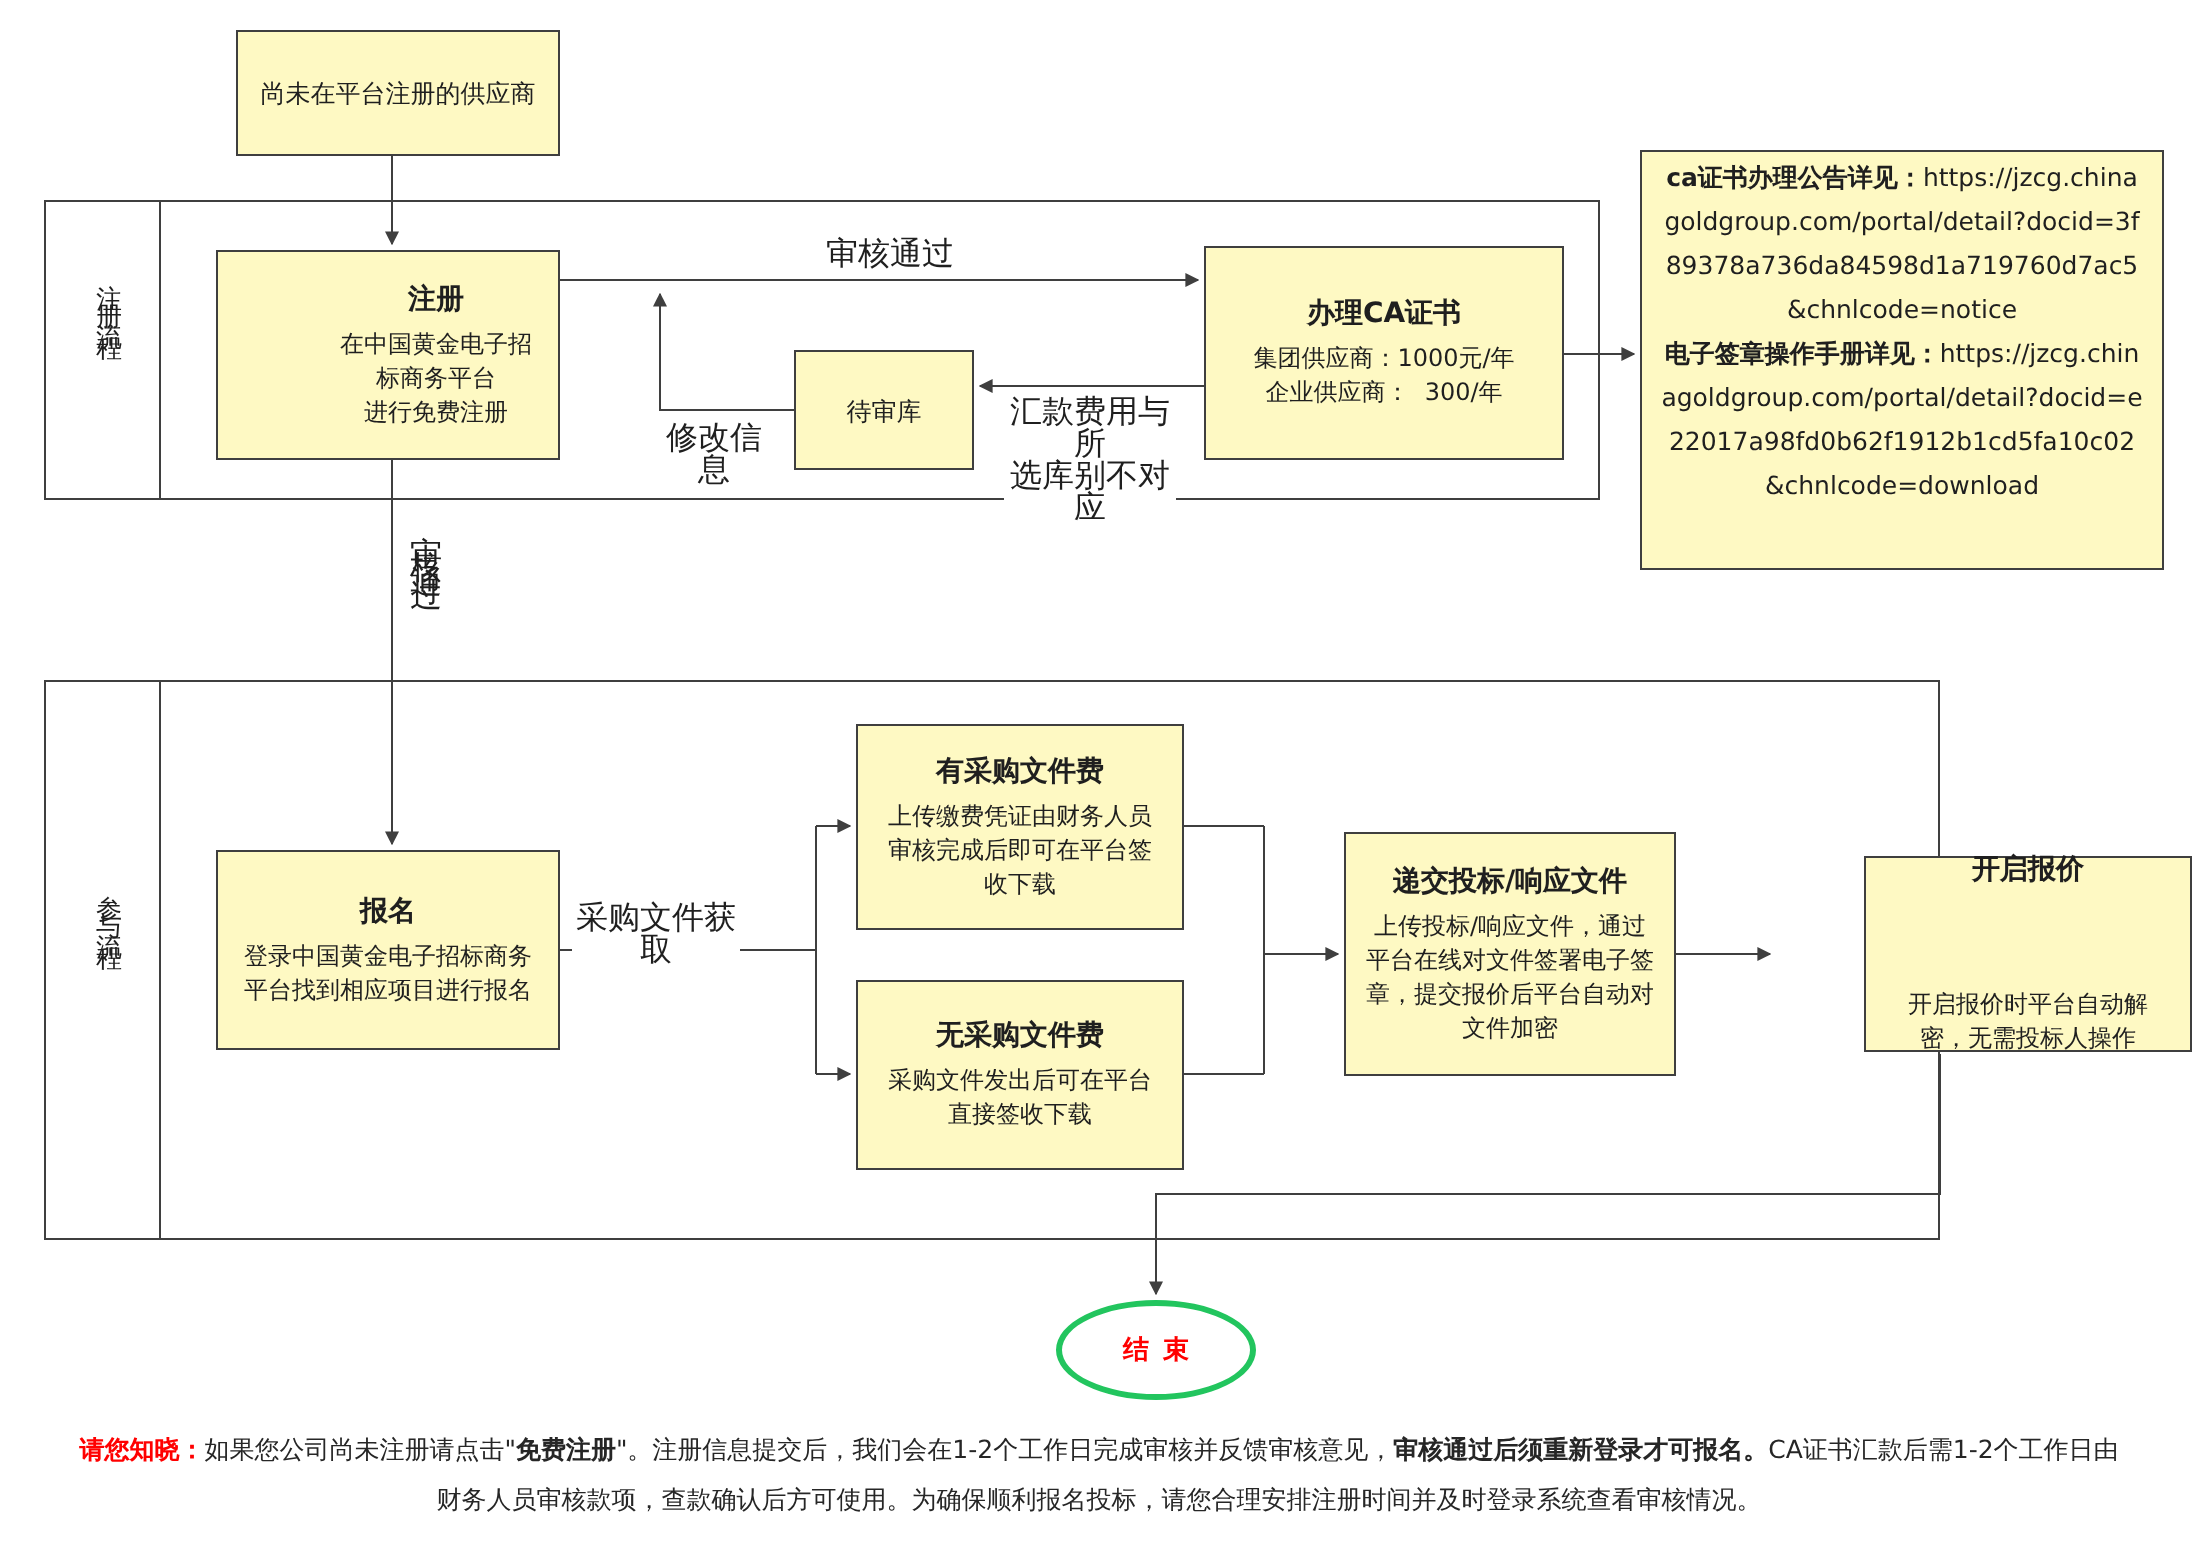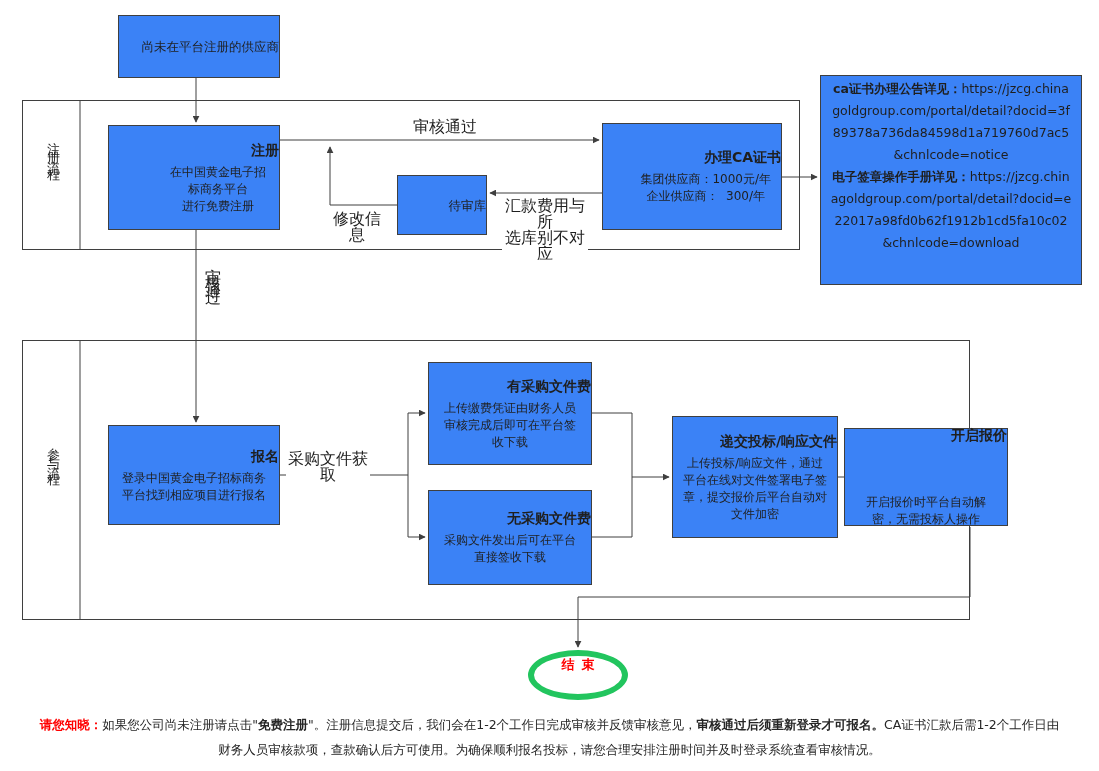--- a/index.html
+++ b/index.html
@@ -9,33 +9,33 @@
     font-family:"DejaVu Sans","Liberation Sans",sans-serif;
     color:#1f1f1f;
   }
   .lane { position:absolute; border:1px solid #3f3f3f; background:transparent; }
   .lane-label {
     position:absolute; writing-mode:vertical-lr; text-orientation:upright;
     letter-spacing:9px; font-size:13px; color:#1f1f1f;
   }
   svg.wires { position:absolute; left:0; top:0; }
   .node {
-    position:absolute; border:1px solid #3f3f3f; background:#3b82f6;
-    display:flex; flex-direction:column; align-items:flex-end; justify-content:center;
+    position:absolute; border:1px solid #3f3f3f; background:#fef9c3;
+    display:flex; flex-direction:column; align-items:center; justify-content:center;
     text-align:center;
   }
   .node .title { font-weight:bold; font-size:14px; margin-bottom:5px; line-height:18px; }
   .node .desc  { font-size:12px; line-height:17px; white-space:pre-line; padding:0 10px; }
   .node .single{ font-size:12.5px; line-height:17px; }
   .infobox { font-size:12.5px; line-height:22px; padding:2px 9px; display:block; }
   .infobox p { text-align:center; word-break:break-all; margin:0; }
   .infobox b { font-weight:bold; }
   .ellipse {
-    position:absolute; border:6px solid #22c55e; border-radius:50%;
-    background:#fff; display:flex; justify-content:center;
+    position:absolute; border:3px solid #22c55e; border-radius:50%;
+    background:#fff; display:flex; align-items:center; justify-content:center;
   }
   .ellipse .end-text { color:#ff0000; font-weight:bold; font-size:13px; letter-spacing:7px; padding-left:7px; }
   .edge-label {
     position:absolute; font-size:16px; line-height:16px; text-align:center;
     white-space:pre-line; color:#1f1f1f; background:#fff;
   }
   .edge-label.vert { writing-mode:vertical-lr; text-orientation:upright; letter-spacing:7px; background:transparent; }
   .notice {
     position:absolute; left:36px; right:36px; top:712px;
     text-align:center; font-size:12.5px; line-height:25px; color:#262626;
@@ -117,21 +117,21 @@
 <div class="node" style="left:428px; top:490px; width:164px; height:95px;">
   <div class="title">无采购文件费</div>
   <div class="desc">采购文件发出后可在平台直接签收下载</div>
 </div>
 
 <div class="node" style="left:672px; top:416px; width:166px; height:122px;">
   <div class="title">递交投标/响应文件</div>
   <div class="desc">上传投标/响应文件，通过平台在线对文件签署电子签章，提交报价后平台自动对文件加密</div>
 </div>
 
-<div class="node" style="left:844px; top:428px; width:164px; height:98px;gap:45px;">
+<div class="node" style="left:932px; top:428px; width:164px; height:98px;gap:45px;">
   <div class="title">开启报价</div>
   <div class="desc">开启报价时平台自动解密，无需投标人操作</div>
 </div>
 
 <div class="ellipse" style="left:528px; top:650px; width:100px; height:50px;">
   <span class="end-text">结束</span>
 </div>
 
 <div class="edge-label" style="left:400px; top:119px; width:90px;">审核通过</div>
 <div class="edge-label" style="left:502px; top:198px; width:86px;">汇款费用与所

